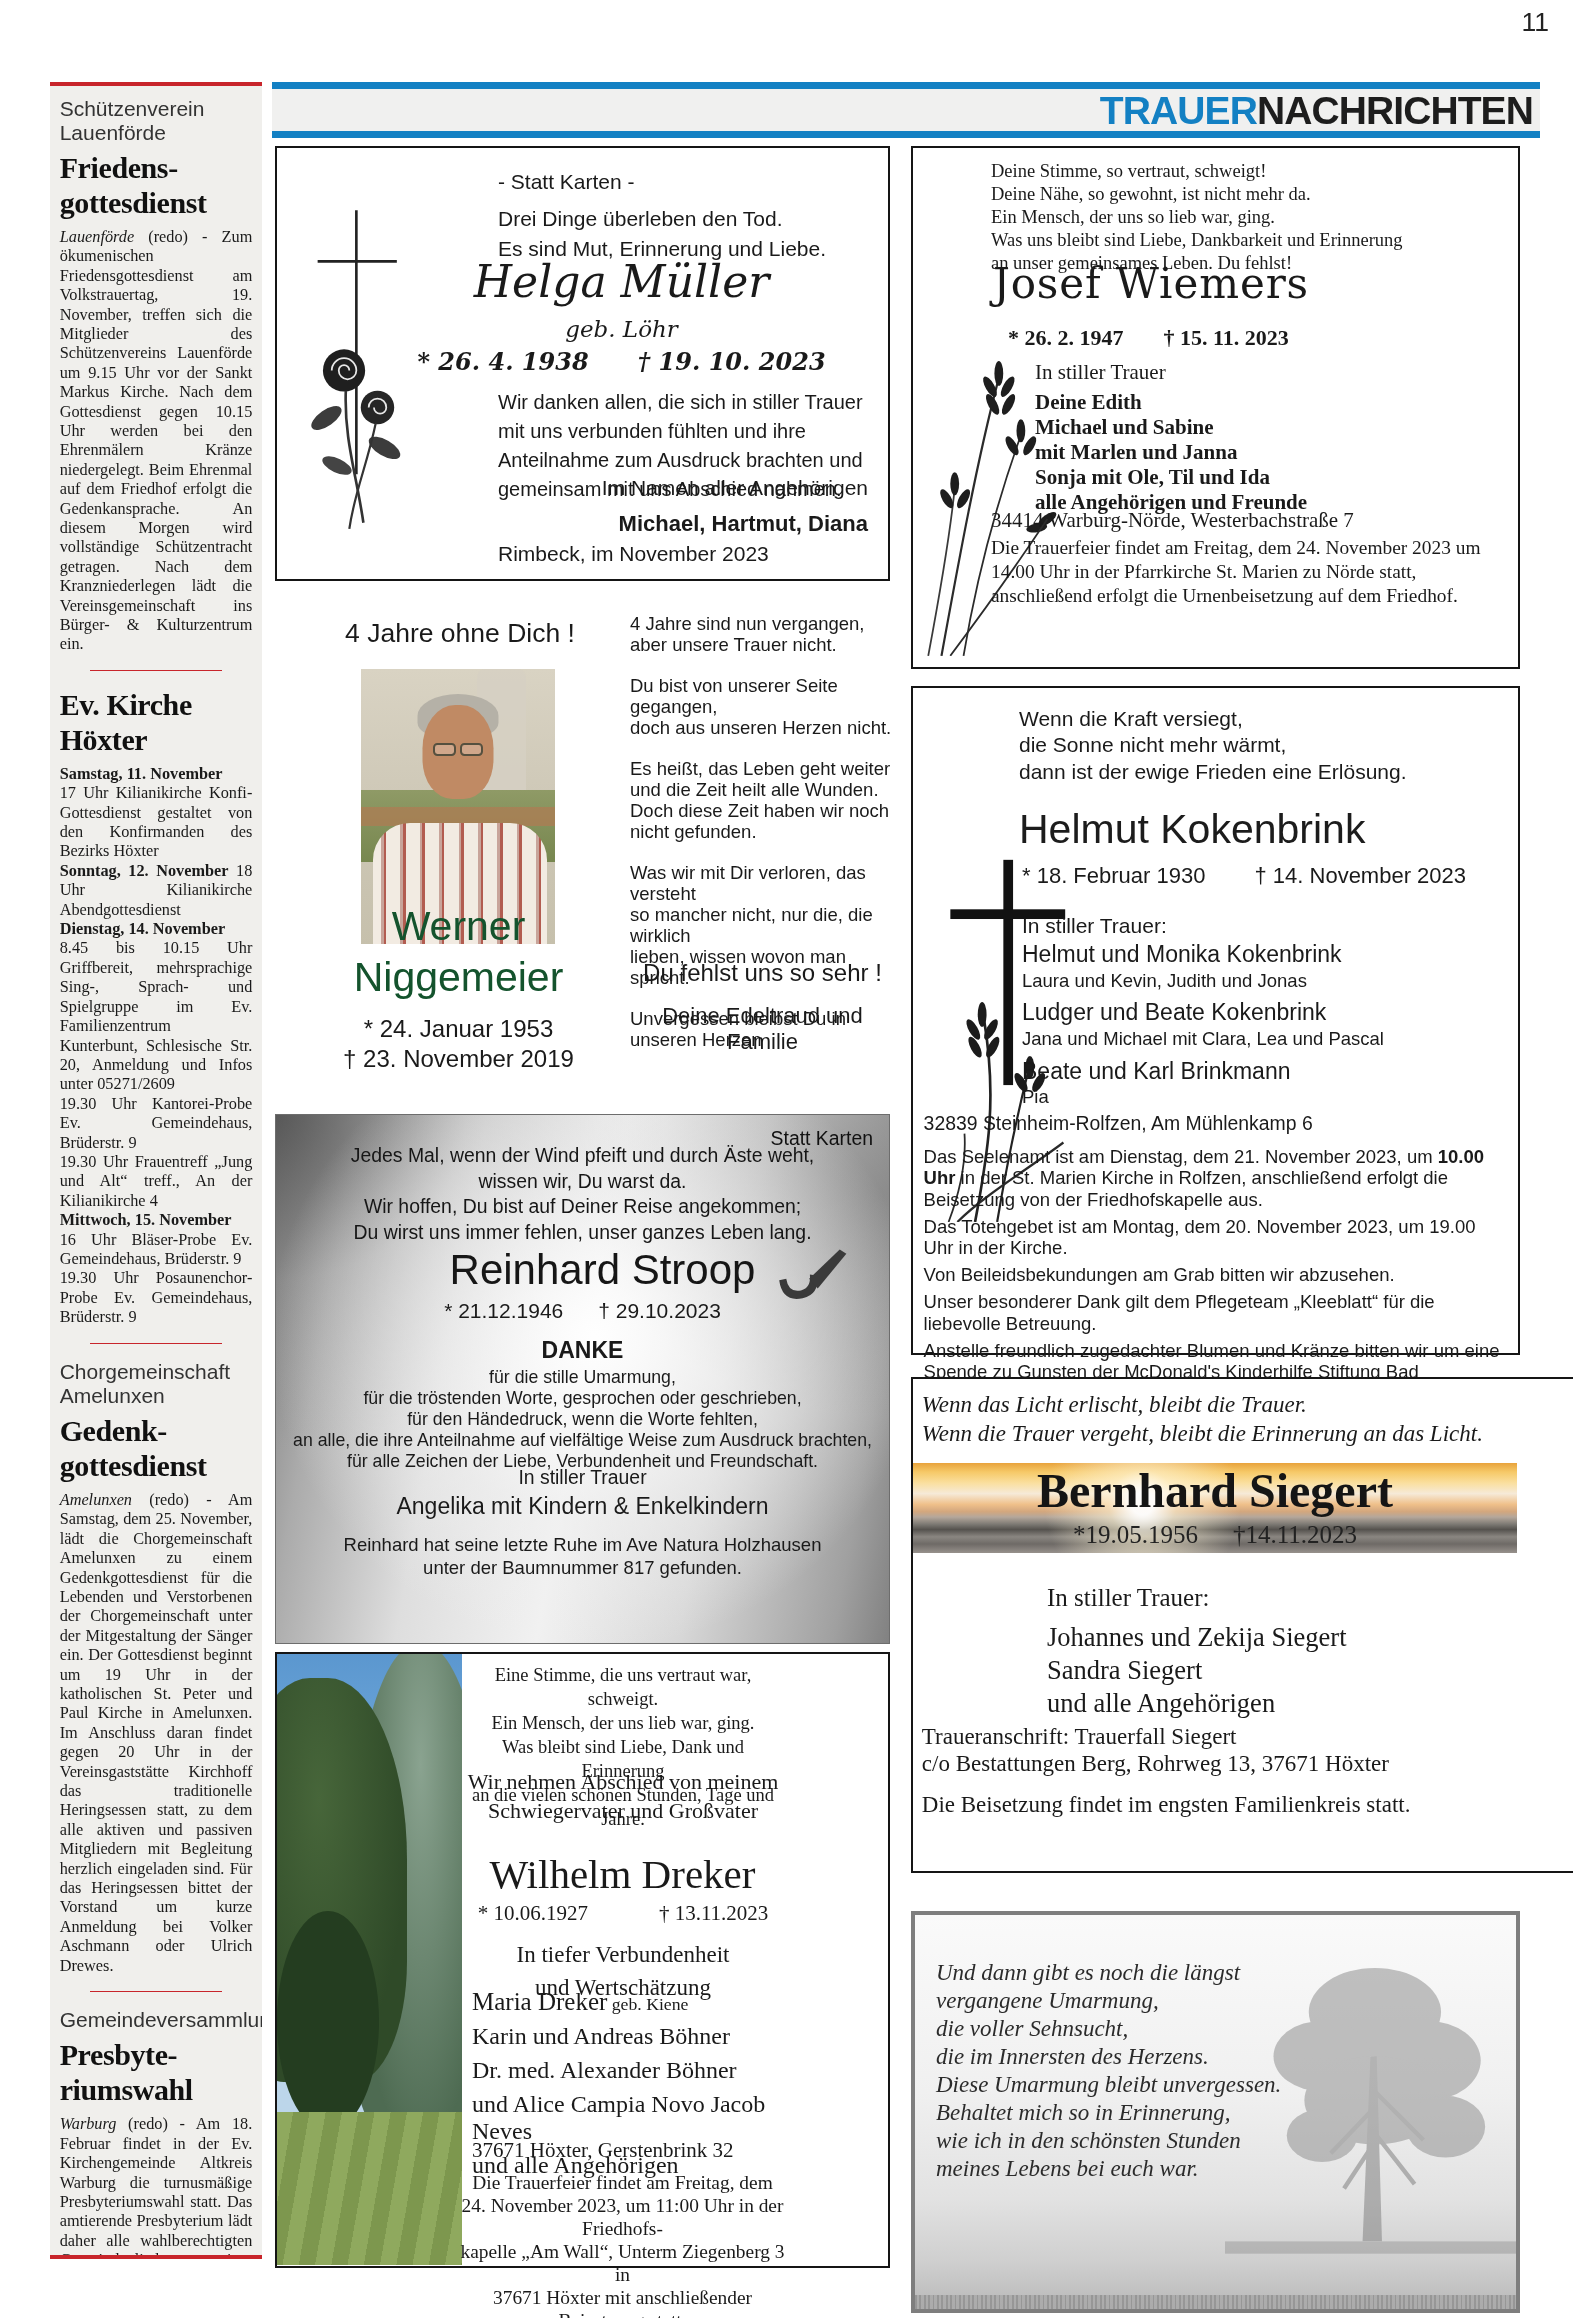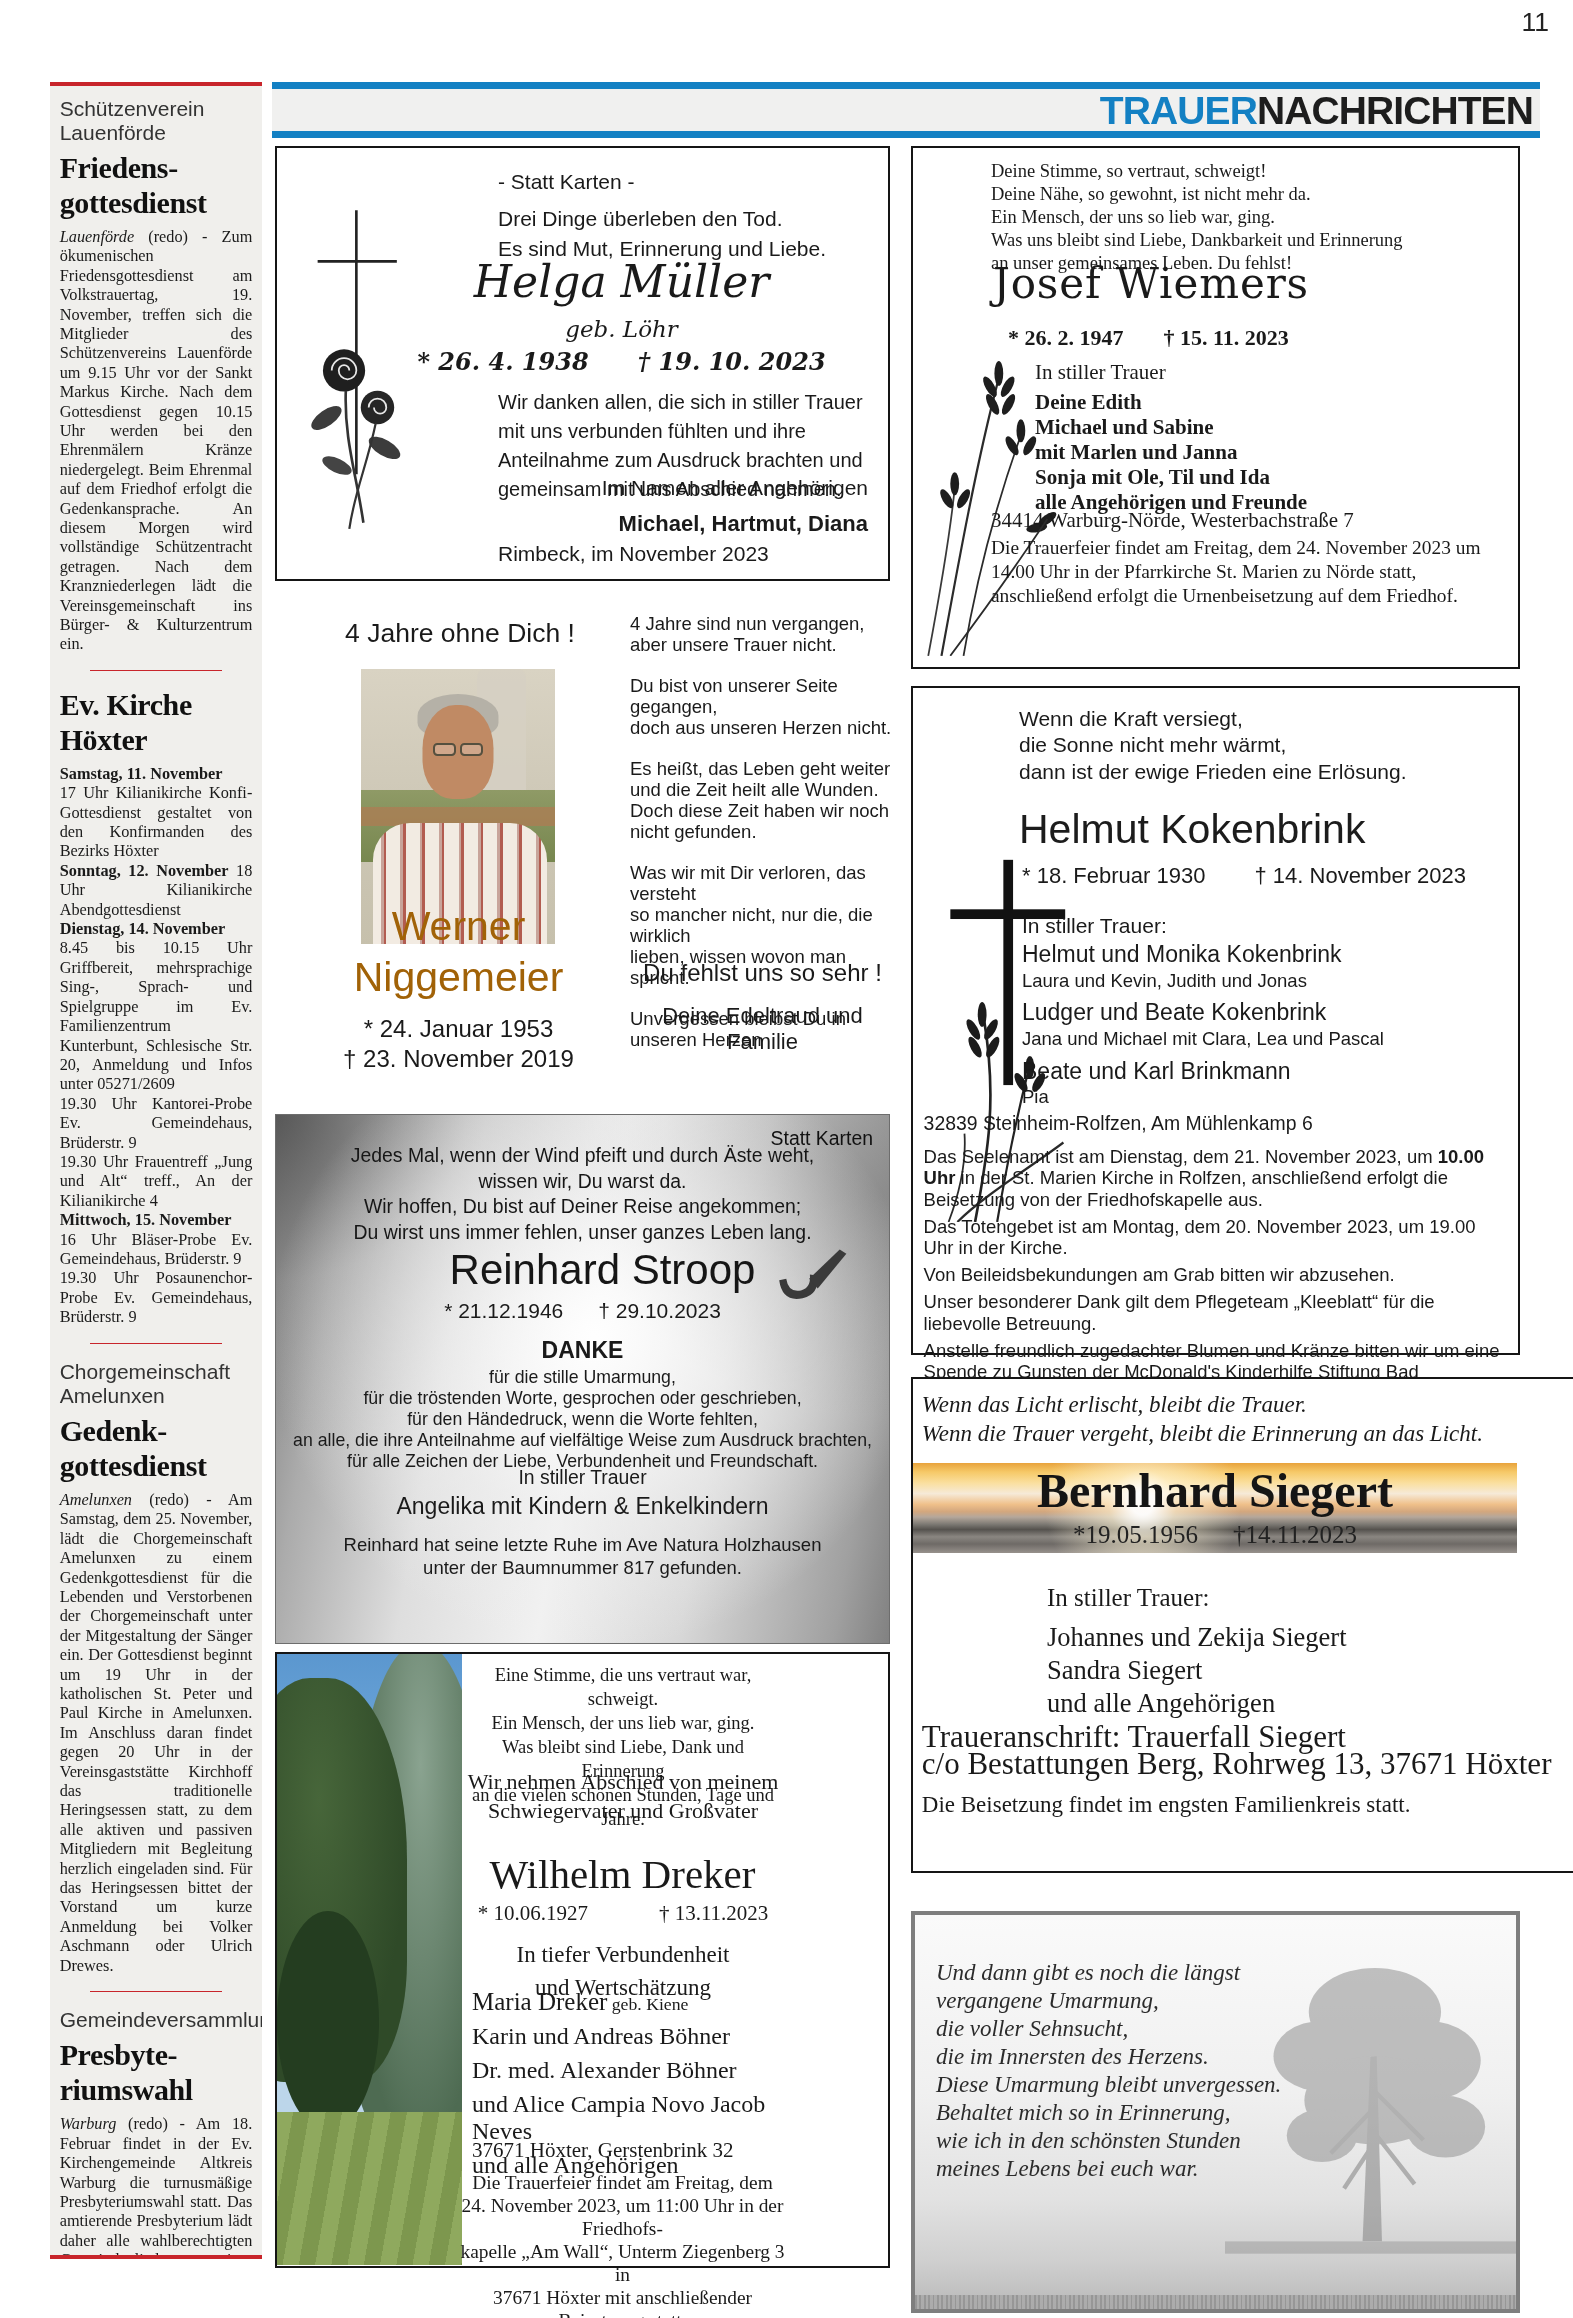--- a/index.html
+++ b/index.html
@@ -59,21 +59,21 @@
   .portrait .sky { position:absolute; inset:0; background:linear-gradient(#d9d3c3,#cfc9b8 45%,#c6c0ac); }
   .portrait .tower { position:absolute; left:60%; top:0; width:25%; height:46%; background:#d6d0c3; border-radius:8.8px 8.8px 0 0; opacity:.85; }
   .portrait .green { position:absolute; left:0; right:0; top:44%; height:26%; background:linear-gradient(#8f9a66,#77874f); }
   .portrait .track { position:absolute; left:0; right:0; top:50%; height:7%; background:#b07a52; opacity:.7; }
   .portrait .shirt { position:absolute; left:6%; right:4%; top:56%; bottom:0; border-radius:37px 37px 0 0;
       background:repeating-linear-gradient(90deg,#f2ebe2 0 8px,#c8a49a 8px 10.6px,#b25c50 10.6px 13.2px,#f2ebe2 13.2px 19.4px); }
   .portrait .hair { position:absolute; left:50%; top:9%; width:81px; height:44px; transform:translateX(-50%); background:#b5b1a7; border-radius:50% 50% 35% 35%; }
   .portrait .head { position:absolute; left:50%; top:13%; width:71px; height:94px; transform:translateX(-50%); background:#c08a64; border-radius:46% 46% 42% 42%; }
   .portrait .glasses { position:absolute; left:50%; top:27%; width:58px; height:13.2px; transform:translateX(-50%); display:flex; gap:3.5px; justify-content:center; }
   .portrait .lens { width:23px; height:13.2px; border:2.6px solid #55503f; border-radius:4.4px; background:rgba(255,255,255,.25); }
-  #niggemeier .nname { left:16px; top:311px; width:335px; text-align:center; font-size:41px; line-height:51px; color:#a16207; white-space:pre-line; }
+  #niggemeier .nname { left:16px; top:311px; width:335px; text-align:center; font-size:41px; line-height:51px; color:#14532d; white-space:pre-line; }
   #niggemeier .birth { left:16px; top:425px; width:335px; text-align:center; font-size:24px; }
   #niggemeier .death { left:16px; top:455px; width:335px; text-align:center; font-size:24px; }
   #niggemeier .nverse { left:355px; top:23px; width:265px; font-size:18.5px; line-height:21px; }
   #niggemeier .nverse .vline { min-height:20px; }
   #niggemeier .fehlst { left:355px; top:369px; width:265px; text-align:center; font-size:24px; }
   #niggemeier .nfam { left:355px; top:413px; width:265px; text-align:center; font-size:22px; }
 
   
   #stroop { left:275px; top:1114px; width:615px; height:530px; border:1.8px solid #6d6d6d;
     font-family:"Liberation Sans",sans-serif;
@@ -149,21 +149,21 @@
   #siegert .sgverse { left:8.8px; top:10.6px; font-style:italic; font-size:23px; line-height:29px; }
   #siegert .sunset { position:absolute; left:0; top:84px; width:604px; height:90px; text-align:center;
     background:
       radial-gradient(circle at 38% 45%, rgba(255,255,255,.95) 0 3%, rgba(255,245,215,.6) 9%, transparent 26%),
       linear-gradient(180deg,#e8a33c 0%,#f6c968 10%,#fadf9e 22%,#f6ead8 34%,#efc08a 46%,#d3a77e 54%,#b5a79b 60%,#7d7a74 68%,#55524e 74%,#8a8681 82%,#6e6a66 90%,#97918c 100%); }
   #siegert .sgname { font-size:48px; font-weight:bold; color:#151515; line-height:51px; margin-top:1.8px; }
   #siegert .sgdates { font-size:25px; color:#222; margin-top:5.3px; }
   #siegert .sgdates .death { margin-left:35px; }
   #siegert .instill { left:134px; top:205px; font-size:25px; }
   #siegert .sgfam { left:134px; top:242px; font-size:26.5px; line-height:33px; }
-  #siegert .sgaddr { left:8.8px; top:344px; font-size:31px; line-height:27px; }
+  #siegert .sgaddr { left:8.8px; top:344px; font-size:23px; line-height:27px; }
   #siegert .sgfuneral { left:8.8px; top:413px; font-size:23px; }
 
   
   #poem { left:911px; top:1911px; width:609px; height:402px; border:4.4px solid #7e7e7e;
     background:linear-gradient(180deg,#fafafa 0%,#f0f0f0 45%,#e2e2e2 72%,#cfcfcf 88%,#b9b9b9 100%); overflow:hidden; }
   #poem .plines { left:21px; top:44px; font-style:italic; font-size:23px; line-height:28px; color:#2b2b2b; }
   #poem .ptree { right:0px; top:35px; opacity:.6; }
   #poem .grass { position:absolute; left:0; right:0; bottom:0; height:14px;
     background:repeating-linear-gradient(90deg,#8d8d8d 0 1.8px,#a8a8a8 1.8px 4.4px); opacity:.8; }
 </style>

